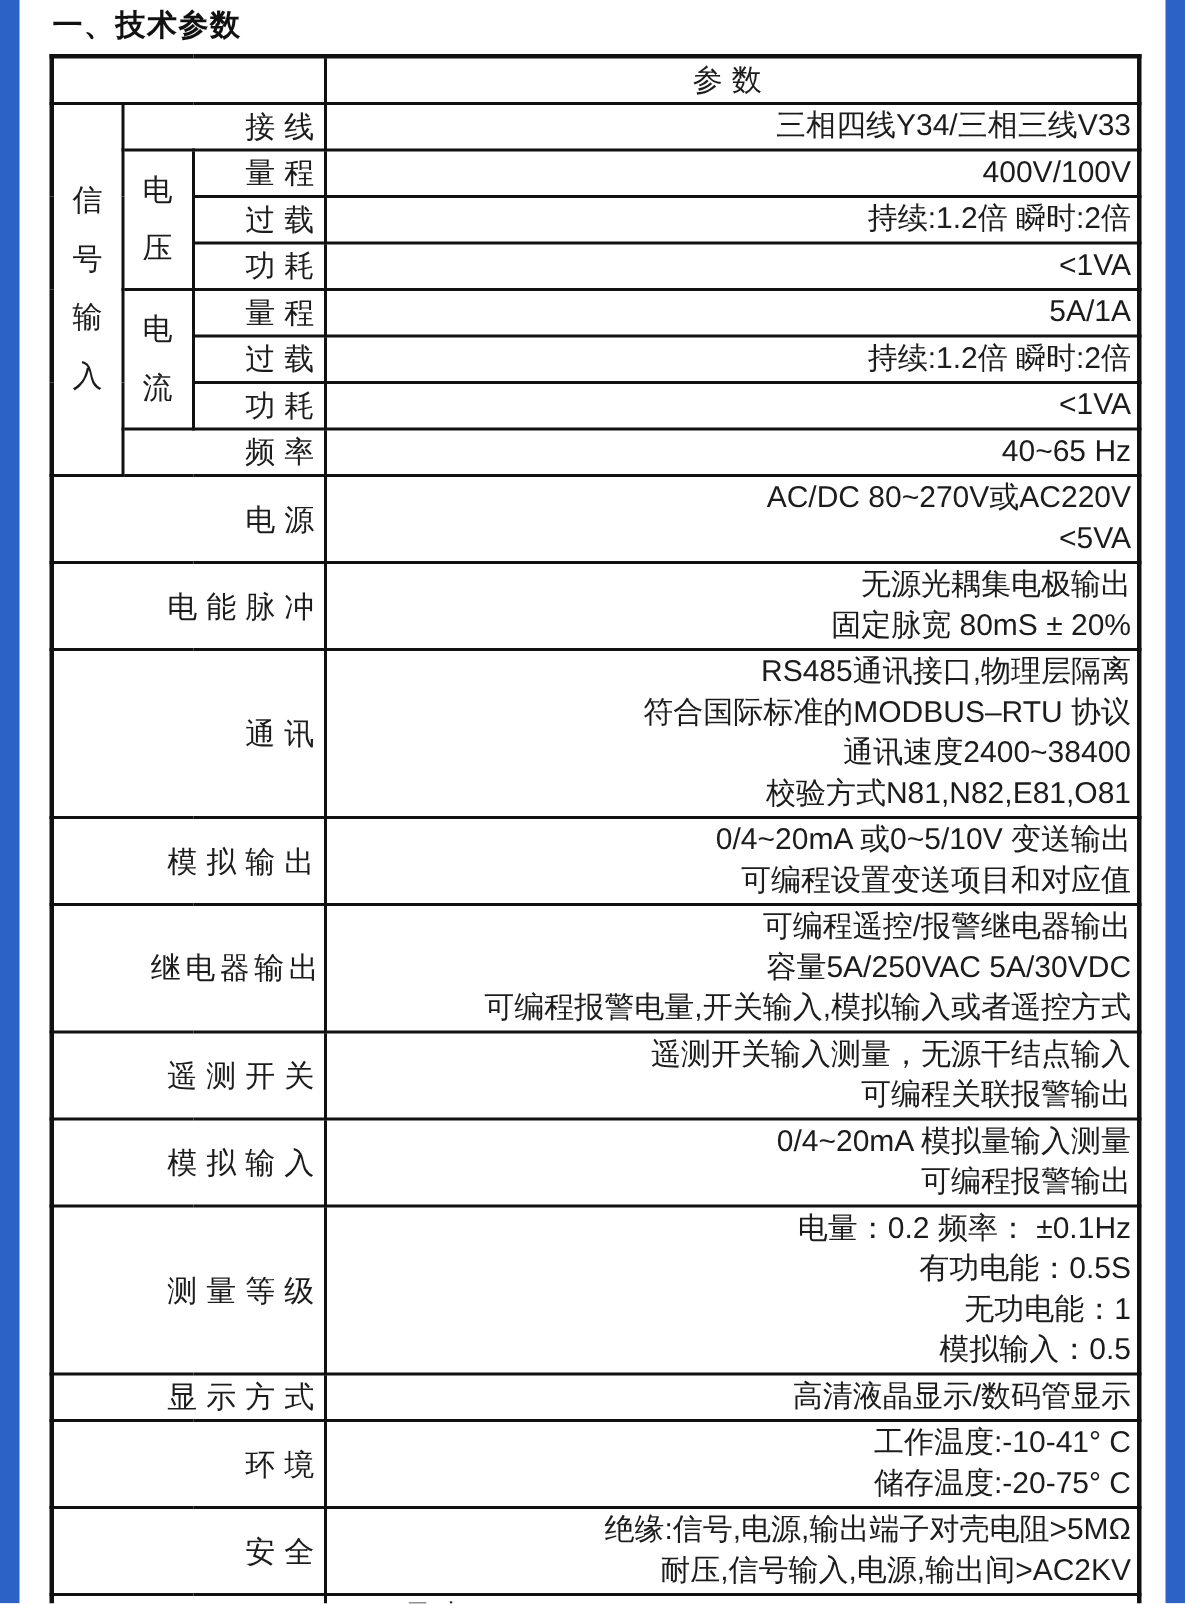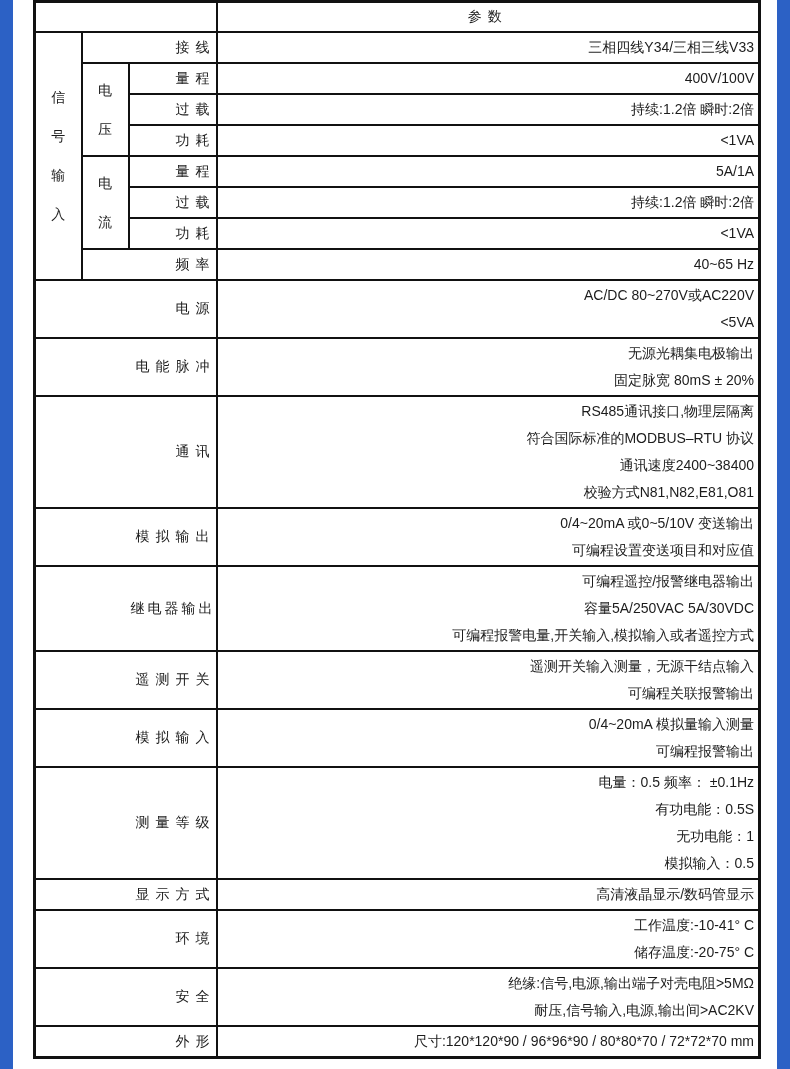--- a/index.html
+++ b/index.html
@@ -22,21 +22,21 @@
     letter-spacing:1px;
   }
   table.spec-table{
     border-collapse:collapse;
     width:725px;
     table-layout:fixed;
     border:3px solid #111;
   }
   .spec-table td{
     border:2px solid #111;
-    font-size:14px;
+    font-size:20px;
     vertical-align:middle;
     overflow:hidden;
   }
   .c-label{
     text-align:right;
     letter-spacing:6px;
     padding:1px 0 1px 4px;
   }
   .c-header{
     text-align:center;
@@ -61,20 +61,21 @@
   .vtext-cell{padding:2px 0;letter-spacing:0;}
 </style>
 </head>
 <body>
 
 <div class="canvas">
   <div class="edge-strip left"></div>
   <div class="edge-strip right"></div>
 
   <div class="content">
+    <div class="title">一、技术参数</div>
 
     <table class="spec-table">
       <colgroup>
         <col style="width:47px">
           <col style="width:47px">
           <col style="width:88px">
           <col style="width:543px">
       </colgroup>
       <tbody>
 
@@ -199,21 +200,21 @@
     <td colspan="3" class="c-label sec-label">模拟输入</td>
     <td class="c-value">
               <div class="vline">0/4~20mA 模拟量输入测量</div>
               <div class="vline">可编程报警输出</div>
             </td>
   </tr>
 
   <tr>
     <td colspan="3" class="c-label sec-label">测量等级</td>
     <td class="c-value">
-              <div class="vline">电量：0.5 频率： ±0.1Hz</div>
+              <div class="vline">电量：0.2 频率： ±0.1Hz</div>
               <div class="vline">有功电能：0.5S</div>
               <div class="vline">无功电能：1</div>
               <div class="vline">模拟输入：0.5</div>
             </td>
   </tr>
 
   <tr>
     <td colspan="3" class="c-label sec-label">显示方式</td>
     <td class="c-value">
               <div class="vline">高清液晶显示/数码管显示</div>

